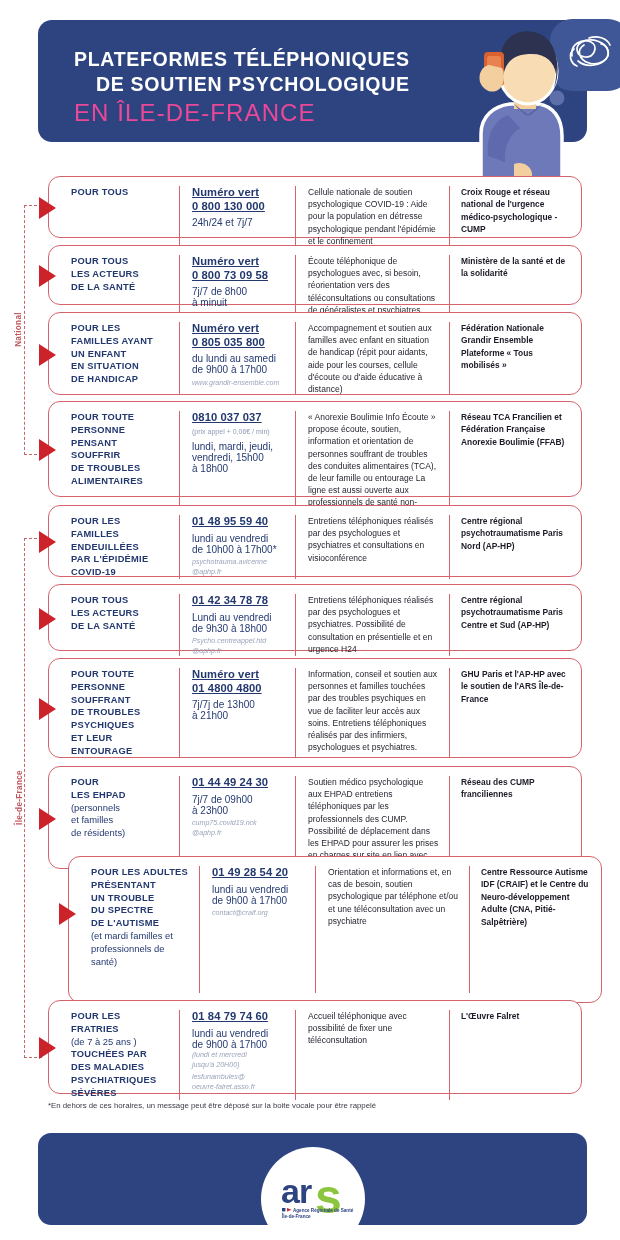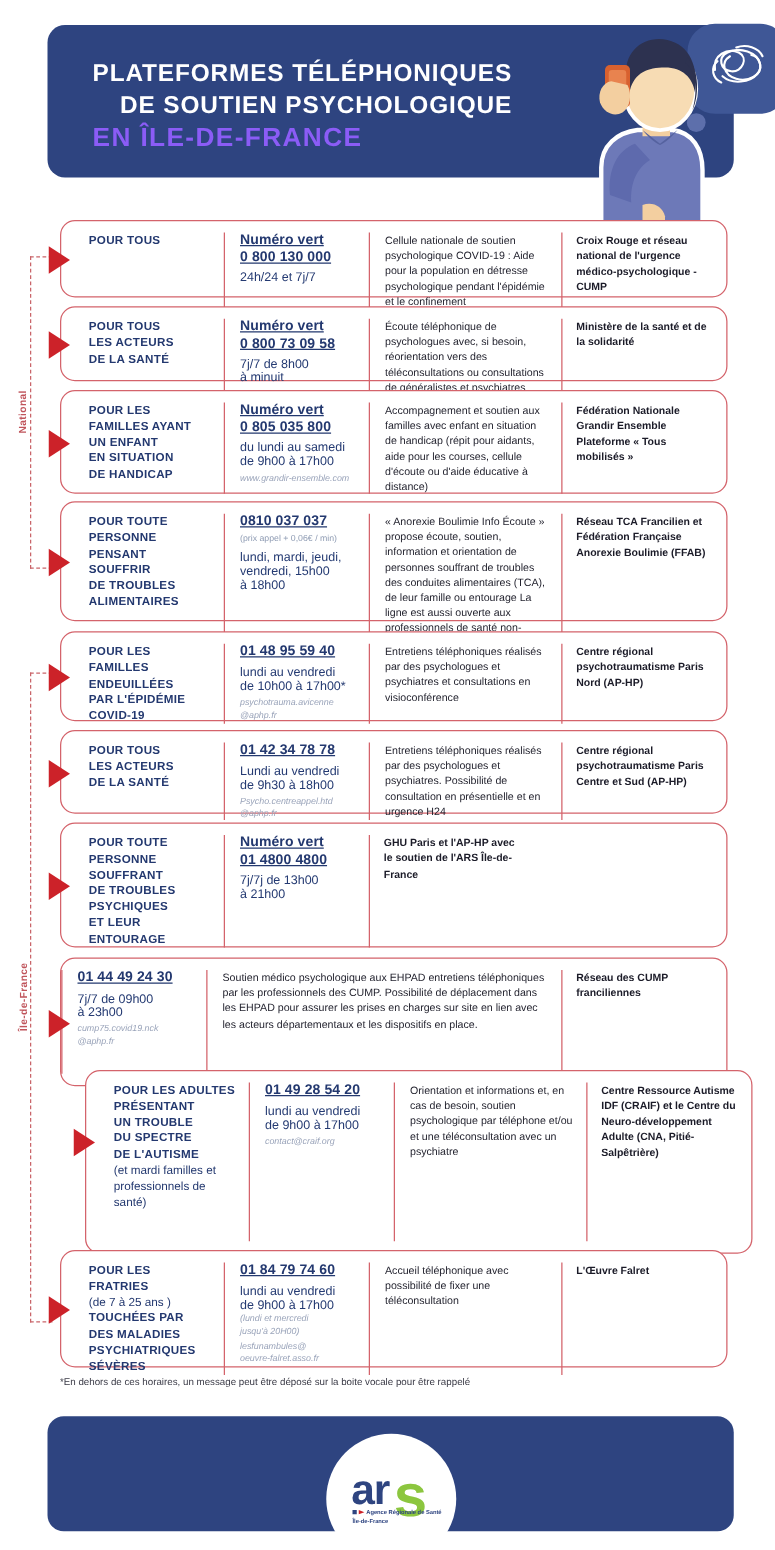--- a/index.html
+++ b/index.html
@@ -44,23 +44,23 @@
     font-weight: bold;
     font-size: 19.5px;
     letter-spacing: 0.7px;
     line-height: 25px;
     text-transform: uppercase;
   }
   .header-sub {
     position: absolute;
     left: 36px;
     top: 79px;
-    color: #8b5cf6;
-    font-weight: 700;
-    font-size: 21px;
+    color: #ec4899;
+    font-weight: 400;
+    font-size: 24px;
     letter-spacing: 1.1px;
     text-transform: uppercase;
   }
 
   
   .illus { position: absolute; left: 420px; top: -4px; width: 175px; height: 168px; }
 
   
   .group-bracket {
     position: absolute;
@@ -420,26 +420,34 @@
             <div class="strong">ENTOURAGE</div>
           </div>
           <div class="col-num">
             <div class="num-label">Numéro vert</div>
             <div class="num-label">01 4800 4800</div>
             <div class="num-hours">
               <div>7j/7j de 13h00</div>
               <div>à 21h00</div>
             </div>
           </div>
+          <div class="col-desc">Information, conseil et soutien aux personnes et familles touchées par des troubles psychiques en vue de faciliter leur accès aux soins. Entretiens téléphoniques réalisés par des infirmiers, psychologues et psychiatres.</div>
           <div class="col-org">GHU Paris et l'AP-HP avec le soutien de l'ARS Île-de-France</div>
         </div>
       </div>
       <div class="card" style="top: 766px; height: 103px;">
         <div class="arrow" style="top: 40.5px;"></div>
         <div class="card-inner">
+          <div class="col-who">
+            <div class="strong">POUR</div>
+            <div class="strong">LES EHPAD</div>
+            <div class="plain">(personnels</div>
+            <div class="plain">et familles</div>
+            <div class="plain">de résidents)</div>
+          </div>
           <div class="col-num">
             <div class="num-label">01 44 49 24 30</div>
             <div class="num-hours">
               <div>7j/7 de 09h00</div>
               <div>à 23h00</div>
             </div>
             <div class="num-contact">
               <div>cump75.covid19.nck</div>
               <div>@aphp.fr</div>
             </div>

